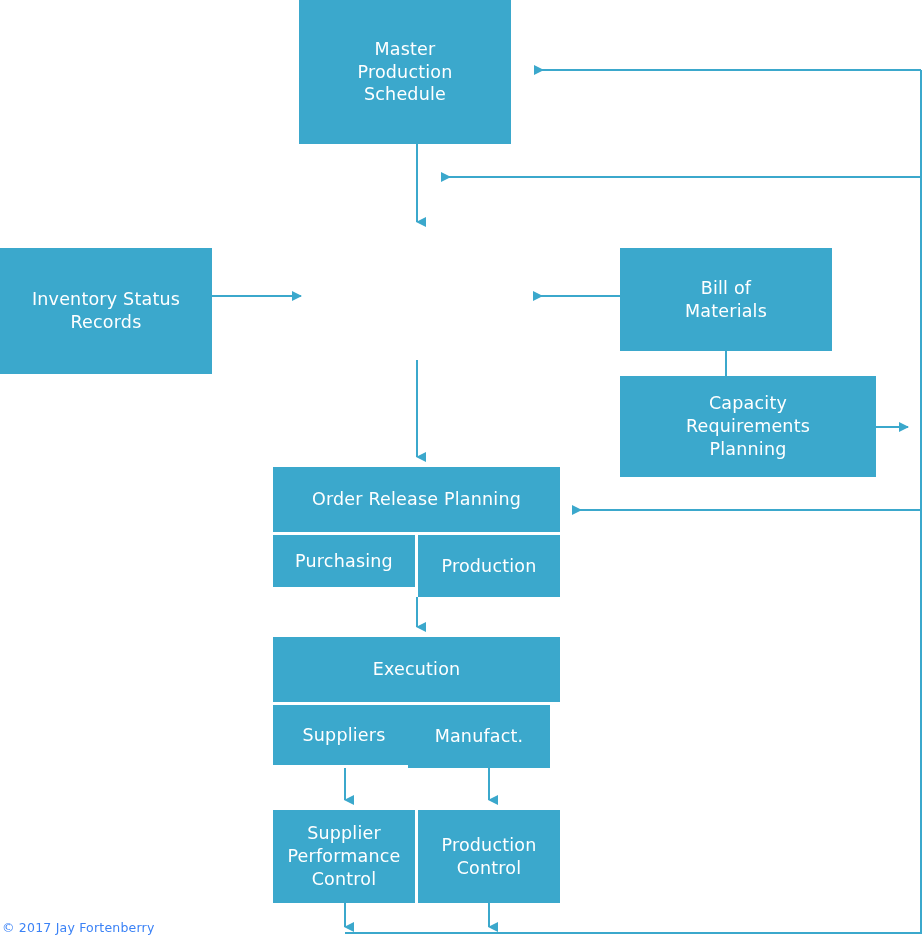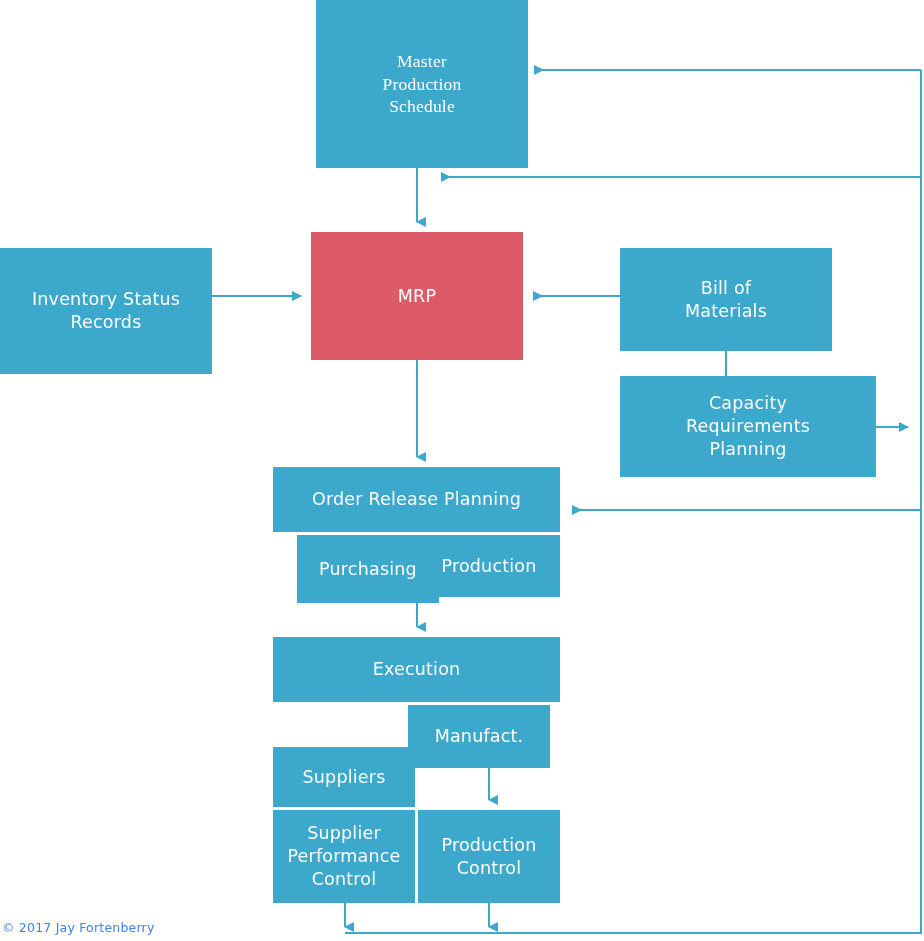--- a/index.html
+++ b/index.html
@@ -39,30 +39,30 @@
     font-weight: 400;
     white-space: pre-line;
     padding: 2px 6px;
   }
   .node.accent {
     background: #dd5b68;
   }
   .f17 { font-size: 17.5px; }
 
   
-  #node-mps            { left:316px; top:0px;   width:212px; height:168px;font-family:Liberation Serif, serif; }
+  #node-mps            { left:299px; top:0px;   width:212px; height:144px; }
   #node-inventory      { left:0px;   top:248px; width:212px; height:126px; }
   #node-mrp            { left:311px; top:232px; width:212px; height:128px; }
   #node-bom            { left:620px; top:248px; width:212px; height:103px; }
   #node-crp            { left:620px; top:376px; width:256px; height:101px; }
   #node-orp            { left:273px; top:467px; width:287px; height:65px; }
-  #node-purchasing     { left:273px; top:535px; width:142px; height:68px;margin-left:24px; }
+  #node-purchasing     { left:273px; top:535px; width:142px; height:52px; }
   #node-production     { left:418px; top:535px; width:142px; height:62px; }
   #node-execution      { left:273px; top:637px; width:287px; height:65px; }
-  #node-suppliers      { left:273px; top:705px; width:142px; height:60px;margin-top:42px; }
+  #node-suppliers      { left:273px; top:705px; width:142px; height:60px; }
   #node-manufact       { left:408px; top:705px; width:142px; height:63px;text-align:right; }
   #node-supplier-perf  { left:273px; top:810px; width:142px; height:93px; }
   #node-prod-control   { left:418px; top:810px; width:142px; height:93px; }
 
   #copyright {
     position: absolute;
     left: 2px;
     top: 920px;
     font-size: 12.5px;
     color: #3b82f6;
@@ -123,21 +123,20 @@
     </g>
   </svg>
 
   <div class="node f17" id="node-mps">Master
 Production
 Schedule</div>
 
   <div class="node f17" id="node-inventory">Inventory Status
 Records</div>
 
-  <div class="node accent f17" id="node-mrp">MRP</div>
 
   <div class="node f17" id="node-bom">Bill of
 Materials</div>
 
   <div class="node f17" id="node-crp">Capacity
 Requirements
 Planning</div>
 
   <div class="node f17" id="node-orp">Order Release Planning</div>
 

